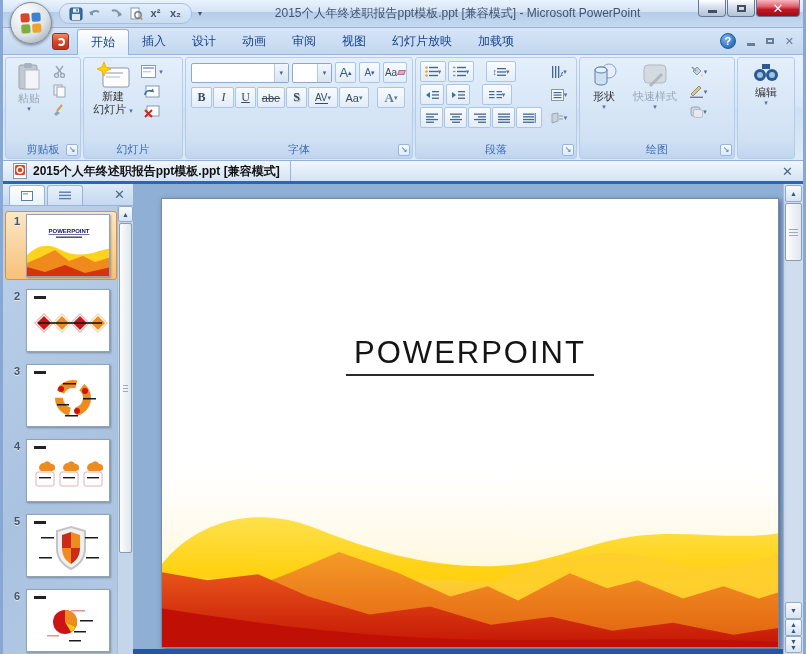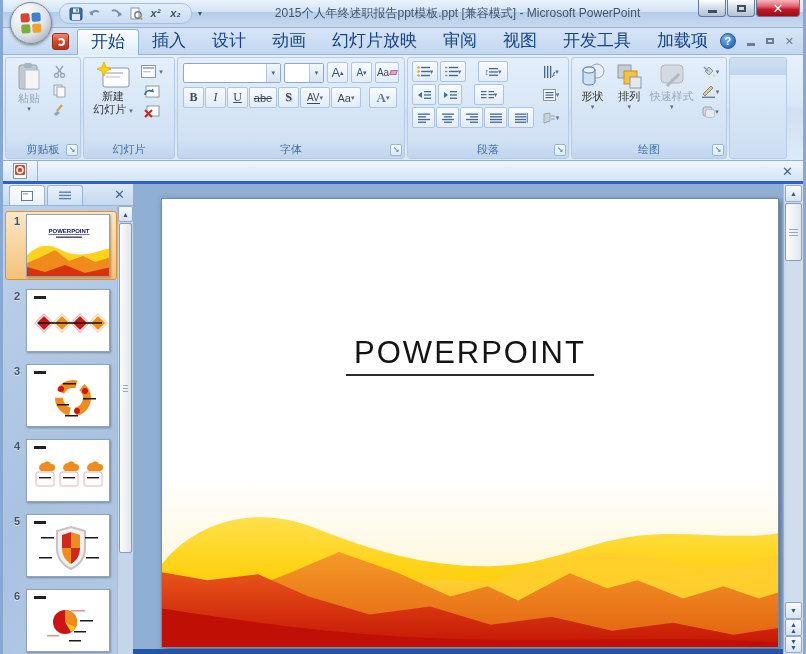--- a/index.html
+++ b/index.html
@@ -12,39 +12,39 @@
   
   .titlebar{height:28px;background:linear-gradient(#e9f3fd,#d3e3f6 45%,#b6cdea 46%,#c6daf0);
             position:relative;display:flex;align-items:center;border-bottom:1px solid #9ab2d6;}
   .office-btn{position:absolute;left:7px;top:2px;width:42px;height:42px;border-radius:50%;z-index:20;
       background:radial-gradient(circle at 35% 28%,#ffffff,#dde3e9 55%,#a8b2bc 85%,#7d8892);
       border:1px solid #7f8d99;box-shadow:0 1px 3px rgba(0,0,0,.45);display:flex;align-items:center;justify-content:center;}
   .office-logo{width:20px;height:20px;display:grid;grid-template-columns:9px 9px;grid-template-rows:9px 9px;gap:2px;transform:rotate(-4deg);}
   .office-logo i{border-radius:2px;}
   .qat{display:flex;align-items:center;gap:3px;margin-left:56px;height:21px;padding:0 7px;
        border:1px solid #a8bfdd;border-radius:10px;background:linear-gradient(#e2eefb,#c9dcf2);}
-  .qat .qi{width:17px;height:17px;display:flex;align-items:center;justify-content:center;border-radius:2px;font-style:italic;}
+  .qat .qi{width:17px;height:17px;display:flex;align-items:center;justify-content:center;border-radius:2px;}
   .qat .txt{font-size:11px;font-weight:bold;color:#44536b;line-height:17px;}
   .qat-more{margin-left:6px;font-size:8px;color:#44536b;}
   .tb-title{flex:1;text-align:center;font-size:12px;color:#44536b;padding-right:90px;white-space:nowrap;overflow:hidden;}
   .tb-controls{position:absolute;right:3px;top:0;display:flex;gap:1px;}
   .tb-btn{height:17px;border:1px solid #64789a;border-top:none;border-radius:0 0 4px 4px;
           display:flex;align-items:center;justify-content:center;}
   .tb-min,.tb-max{width:28px;background:linear-gradient(#ffffff,#d6dfeb 45%,#b3c2d6);}
   .tb-close{width:44px;background:linear-gradient(#f6b7bd,#e2616e 40%,#c01825 60%,#9c0d14);color:#fff;font-size:13px;font-weight:bold;line-height:15px;}
   .glyph-min{width:9px;height:3px;background:#3f4e63;margin-top:6px;}
   .glyph-box{width:9px;height:7px;border:2px solid #3f4e63;}
 
   
   .tabrow{height:27px;background:linear-gradient(#d7e5f7,#c2d7f0);display:flex;align-items:flex-end;position:relative;border-bottom:1px solid #96b4dd;}
   .app-mini{width:17px;height:17px;margin:0 8px 4px 49px;border-radius:3px;
             background:linear-gradient(#f08a6a,#d4482c 50%,#b83318);border:1px solid #9c2c14;
             display:flex;align-items:center;justify-content:center;}
   .app-mini i{width:8px;height:8px;border:2px solid #fff;border-left-color:transparent;border-radius:50%;display:block;}
-  .rtab{padding:0 13px;height:25px;line-height:24px;font-size:17px;color:#15428b;cursor:default;white-space:nowrap;}
+  .rtab{padding:0 13px;height:25px;line-height:24px;font-size:12px;color:#15428b;cursor:default;white-space:nowrap;}
   .rtab.active{background:linear-gradient(#fdfeff,#f0f6fd 45%,#dfeefb);border:1px solid #8db2e3;border-bottom:none;
                border-radius:3px 3px 0 0;margin-bottom:-1px;height:26px;}
   .tabrow-right{position:absolute;right:9px;top:5px;display:flex;align-items:center;gap:11px;}
   .help-btn{width:16px;height:16px;border-radius:50%;background:radial-gradient(circle at 35% 30%,#7fb3e8,#2f72c0 70%);
             border:1px solid #1d57a0;color:#fff;font-size:11px;font-weight:bold;display:flex;align-items:center;justify-content:center;}
   .dw-btn{color:#6b7c95;font-weight:bold;font-size:11px;display:flex;align-items:center;justify-content:center;height:14px;}
   .dw-box{width:8px;height:6px;border:2px solid #6b7c95;}
   .dw-bar{width:8px;height:3px;background:#6b7c95;margin-top:7px;}
 
   
@@ -173,24 +173,23 @@
   </div>
 
   <div class="tabrow">
     <div class="app-mini">
         <i></i>
       </div>
     <div class="rtab active">开始</div>
     <div class="rtab">插入</div>
     <div class="rtab">设计</div>
     <div class="rtab">动画</div>
-    <div class="rtab">幻灯片放映</div>
     <div class="rtab">审阅</div>
     <div class="rtab">视图</div>
-    <div class="rtab">开发工具</div>
+    <div class="rtab">幻灯片放映</div>
     <div class="rtab">加载项</div>
     <div class="tabrow-right">
       <div class="help-btn">?</div>
       <div class="dw-btn">
           <span class="dw-bar"></span>
         </div>
       <div class="dw-btn">
           <span class="dw-box"></span>
         </div>
       <div class="dw-btn">
@@ -234,21 +233,21 @@
             </svg>
           </div>
         </div>
       </div>
       <div class="rg-foot">
           <span>剪贴板</span>
         <span class="launcher">↘</span>
         </div>
     </div>
 
-    <div class="rgroup" style="width:92px">
+    <div class="rgroup" style="width:100px">
       <div class="rg-body">
         <div class="bigbtn" style="width:52px">
           <svg width="34" height="28" viewBox="0 0 34 28">
             <rect x="7" y="6" width="26" height="19" rx="2" fill="#fdfdfd" stroke="#8a97a6"></rect>
             <rect x="10" y="10" width="17" height="2" fill="#c3cbd4"></rect>
               <rect x="10" y="14" width="14" height="2" fill="#d6dce3"></rect>
             <polygon points="8,0 10,5 15,7 10,9 8,14 6,9 1,7 6,5" fill="#ffd400" stroke="#eba400" stroke-width="0.8"></polygon>
           </svg>
           <span class="lbl">新建</span>
           <span class="lbl"><span>幻灯片</span> <span class="caret">▾</span></span>
@@ -492,29 +491,20 @@
       <div class="rg-body" style="gap:2px">
         <div class="bigbtn" style="width:42px">
           <svg width="30" height="28" viewBox="0 0 30 28">
             <circle cx="20" cy="9" r="7" fill="#e8eef5" stroke="#8aa3c0"></circle>
             <path d="M6,8 a6,3 0 0 1 12,0 l0,12 a6,3 0 0 1 -12,0 Z" fill="#cfe0f2" stroke="#5b7ea6"></path>
             <ellipse cx="12" cy="8" rx="6" ry="3" fill="#e8f1fa" stroke="#5b7ea6"></ellipse>
           </svg>
           <span class="lbl">形状</span>
             <span class="caret">▾</span>
         </div>
-        <div class="bigbtn" style="width:42px">
-          <svg width="28" height="28" viewBox="0 0 28 28">
-            <rect x="3" y="3" width="13" height="13" fill="#c8ced6" stroke="#8a97a6"></rect>
-            <rect x="9" y="9" width="13" height="13" fill="#f6c243" stroke="#c78f1e"></rect>
-            <rect x="15" y="15" width="11" height="11" fill="#e4e9ef" stroke="#8a97a6"></rect>
-          </svg>
-          <span class="lbl">排列</span>
-            <span class="caret">▾</span>
-        </div>
         <div class="bigbtn disabled" style="width:56px">
           <svg width="30" height="28" viewBox="0 0 30 28">
             <rect x="4" y="3" width="22" height="18" rx="4" fill="#d5dae0" stroke="#b0b8c2"></rect>
             <path d="M10,24 L22,12" stroke="#b0b8c2" stroke-width="3"></path>
           </svg>
           <span class="lbl">快速样式</span>
             <span class="caret">▾</span>
         </div>
         <div class="c" style="gap:3px;padding-top:3px">
           <div class="sicon" style="width:26px;height:17px">
@@ -541,31 +531,45 @@
           </div>
         </div>
       </div>
       <div class="rg-foot">
           <span>绘图</span>
         <span class="launcher">↘</span>
         </div>
     </div>
 
     <div class="rgroup" style="width:58px">
+      <div class="rg-body" style="justify-content:center">
+        <div class="bigbtn">
+          <svg width="26" height="24" viewBox="0 0 26 24">
+            <rect x="9" y="2" width="8" height="5" fill="#2a5a94"></rect>
+            <circle cx="7" cy="13" r="6" fill="#2a5a94"></circle>
+              <circle cx="19" cy="13" r="6" fill="#2a5a94"></circle>
+            <circle cx="7" cy="13" r="3" fill="#9fc0e2"></circle>
+              <circle cx="19" cy="13" r="3" fill="#9fc0e2"></circle>
+          </svg>
+          <span class="lbl">编辑</span>
+            <span class="caret">▾</span>
+        </div>
+      </div>
       <div class="rg-foot"></div>
     </div>
   </div>
 
   <div class="docbar">
     <div class="doctab">
       <svg width="14" height="16" viewBox="0 0 14 16">
         <rect x="0.5" y="0.5" width="13" height="15" fill="#fdfdfd" stroke="#8a97a6"></rect>
         <rect x="2" y="2" width="10" height="10" rx="1.5" fill="#d4482c"></rect>
         <circle cx="7" cy="7" r="3" fill="none" stroke="#fff" stroke-width="1.4"></circle>
       </svg>
+      <span class="t">2015个人年终述职报告ppt模板.ppt [兼容模式]</span>
     </div>
     <span class="docclose">✕</span>
   </div>
 
   <div class="main">
 
     <div class="panel">
       <div class="ptabs">
         <div class="ptab active">
           <svg width="12" height="10" viewBox="0 0 12 10">

